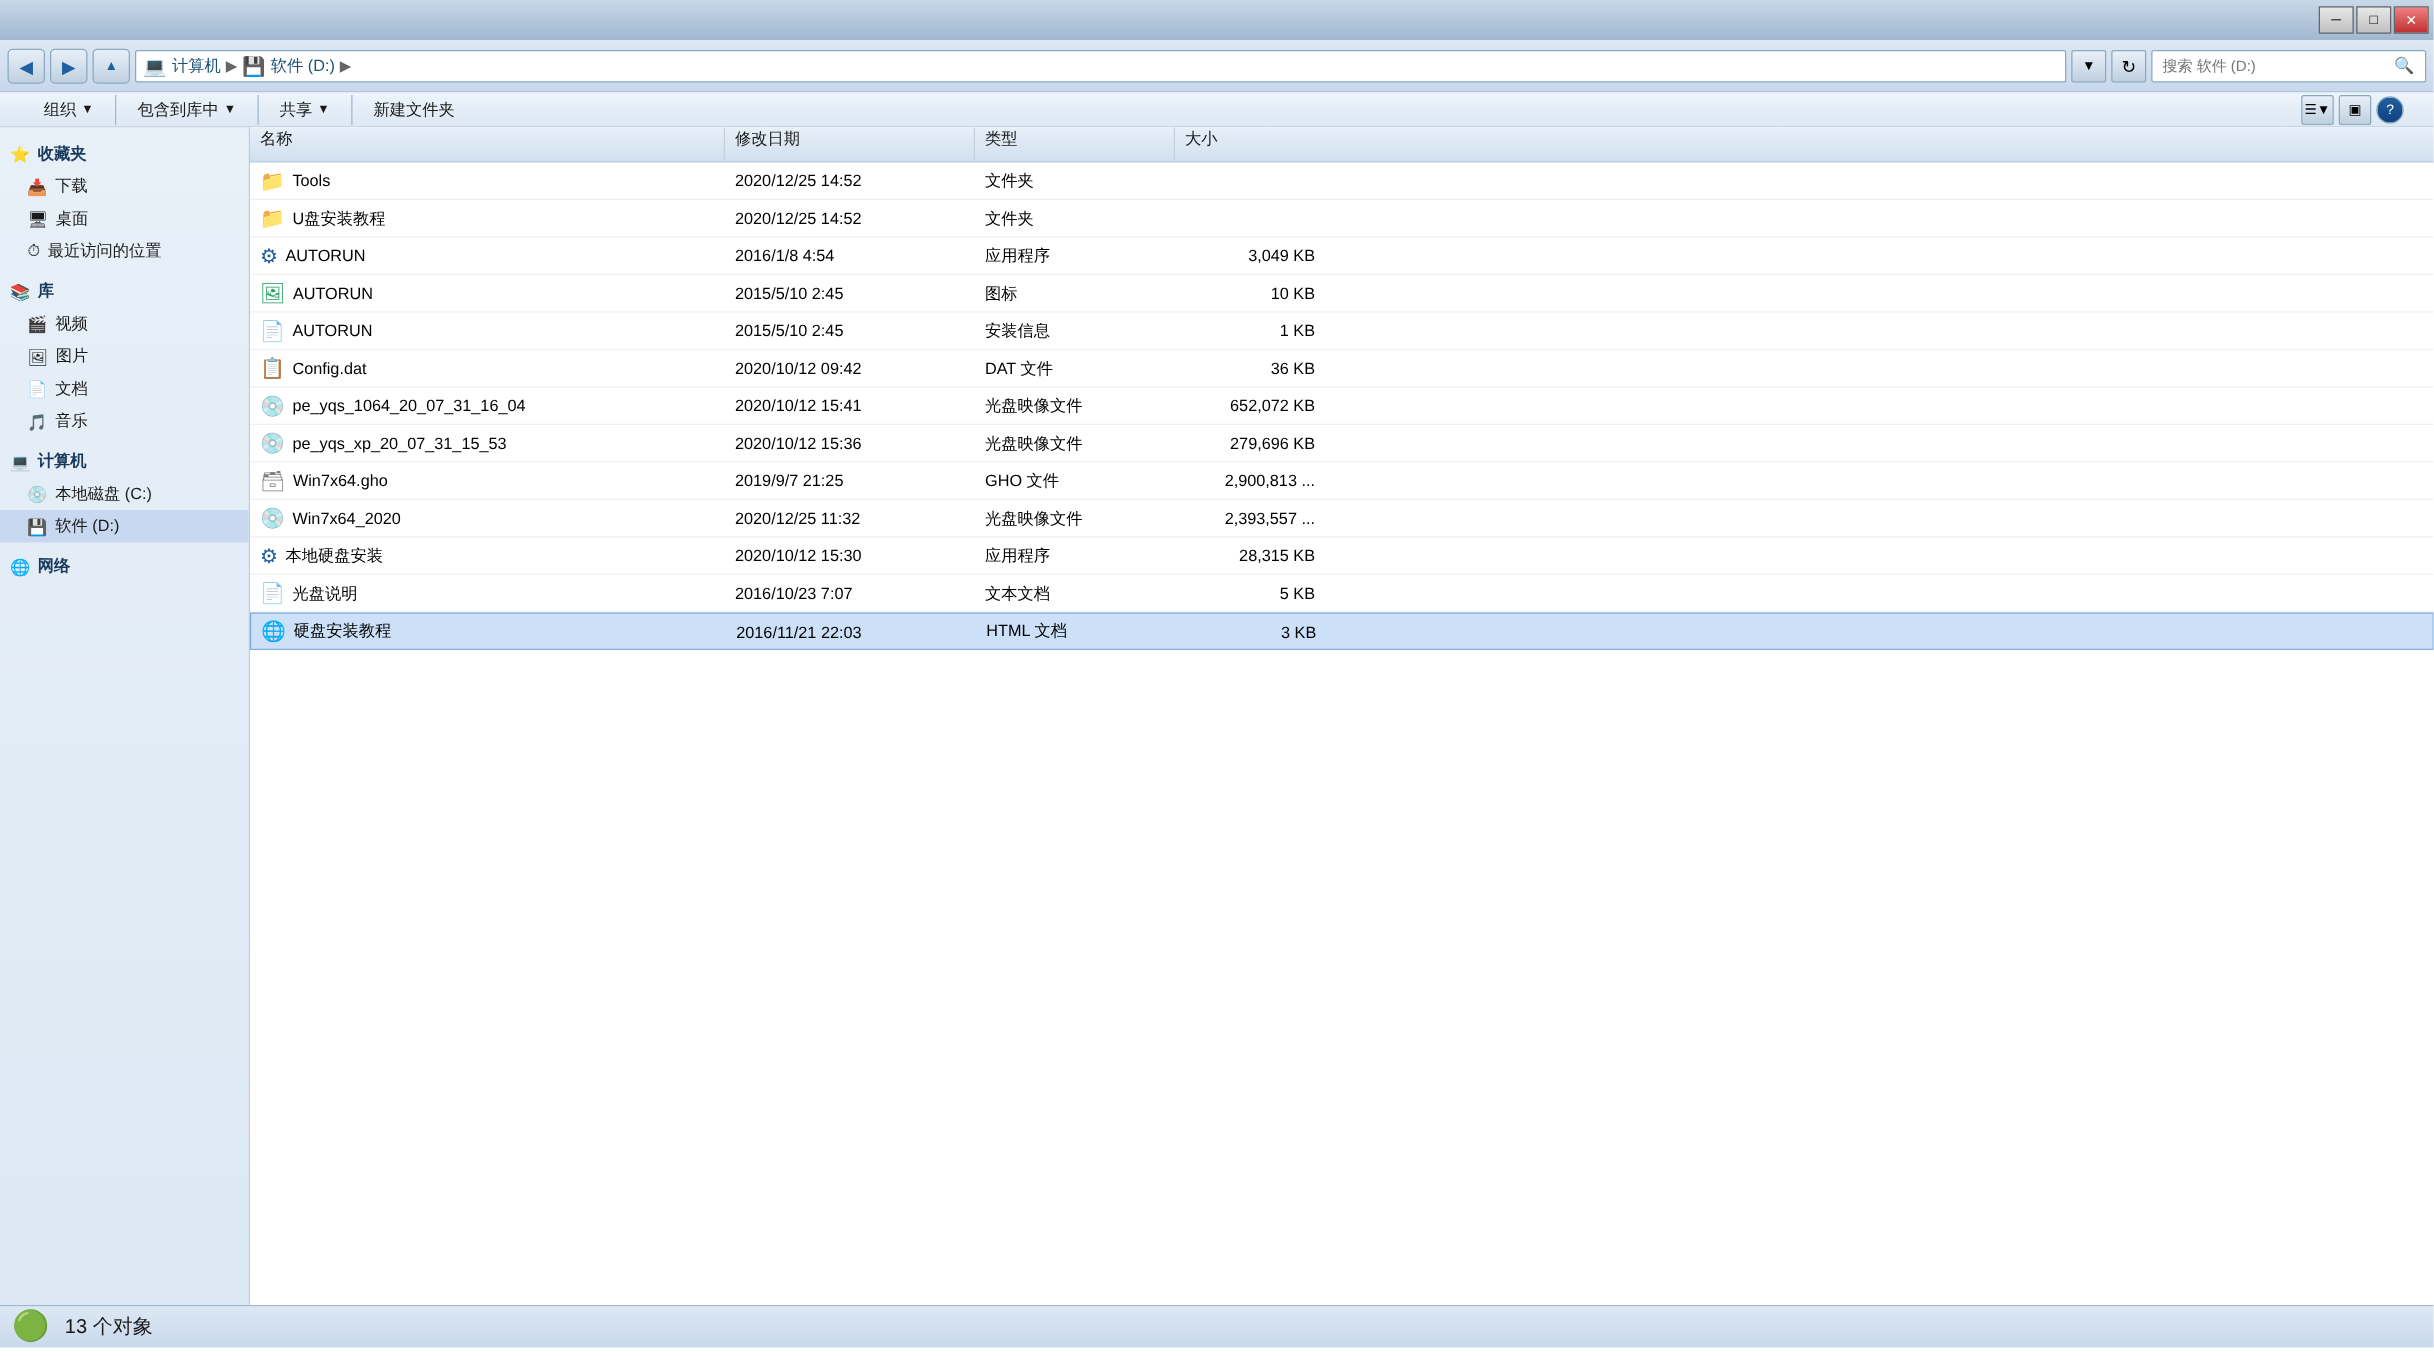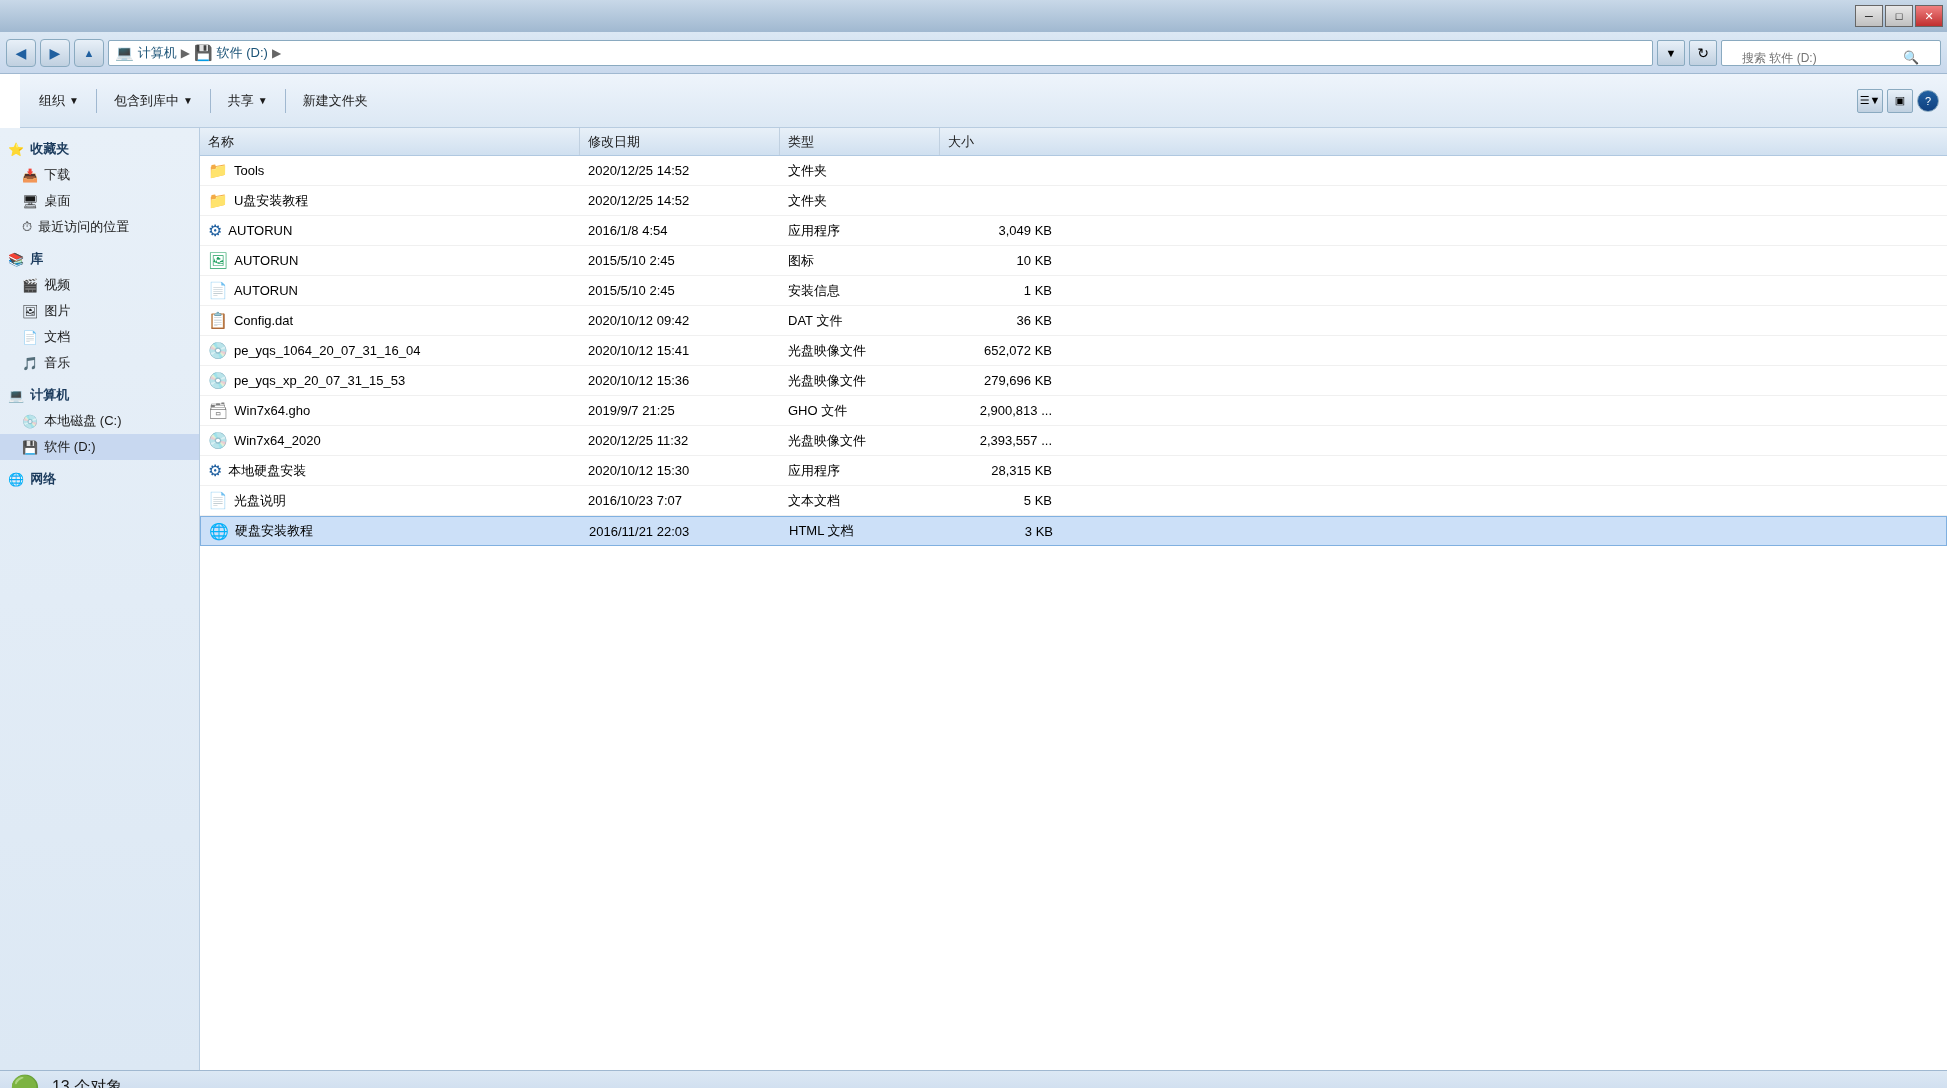--- a/index.html
+++ b/index.html
@@ -92,43 +92,42 @@
       align-items: center;
       justify-content: center;
     }
     .search-bar {
       width: 220px;
       height: 26px;
       background: white;
       border: 1px solid #8aaac0;
       border-radius: 2px;
       display: flex;
-      align-items: flex-end;
-      padding: 0 20px;
+      align-items: center;
+      padding: 0 8px;
       gap: 4px;
     }
     .search-input {
       flex: 1;
       border: none;
       outline: none;
       font-size: 12px;
       color: #888;
       background: transparent;
     }
 
     
     .toolbar {
-      height: 54px;
+      height: 28px;
       background: linear-gradient(to bottom, #eef4fb 0%, #dce8f4 100%);
       display: flex;
       align-items: center;
-      padding: 0 8px;
+      padding: 0 24px;
       gap: 2px;
       border-bottom: 1px solid #b8cce0;
-      margin-left: 20px;
     }
     .toolbar-btn {
       height: 30px;
       padding: 0 10px;
       background: transparent;
       border: 1px solid transparent;
       border-radius: 3px;
       cursor: pointer;
       display: flex;
       align-items: center;
@@ -204,21 +203,21 @@
       border-bottom: 1px solid #b0c8e0;
       align-items: center;
     }
     .col-header {
       padding: 0 8px;
       font-size: 13px;
       color: #1a1a1a;
       border-right: 1px solid #c0d0e0;
       height: 100%;
       display: flex;
-      align-items: center;
+      align-items: flex-start;
       cursor: pointer;
     }
     .col-header:last-child { border-right: none; }
 
     .file-list { flex: 1; overflow-y: auto; }
     .file-row {
       display: grid;
       grid-template-columns: 380px 200px 160px 120px;
       height: 30px;
       align-items: center;

